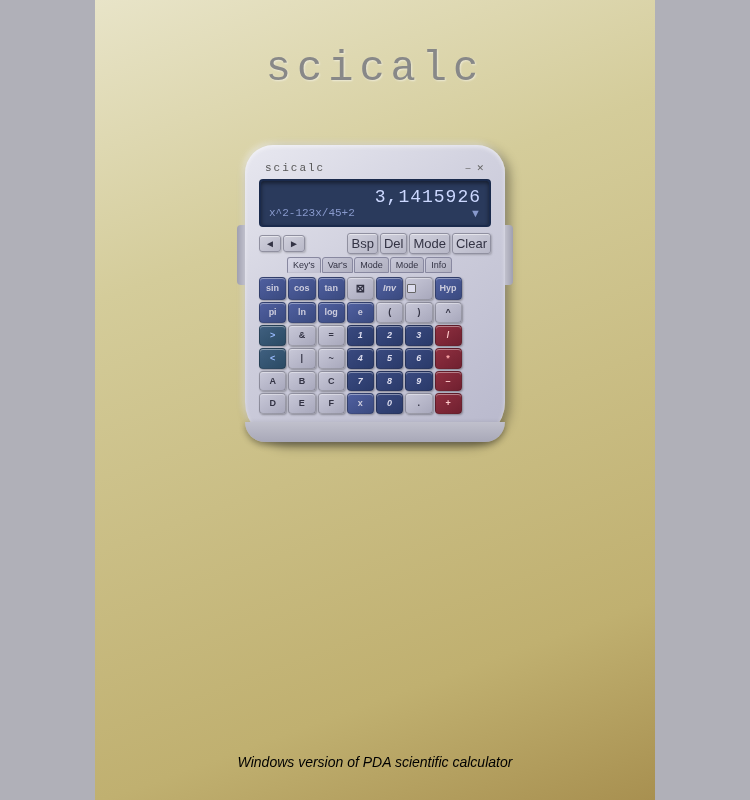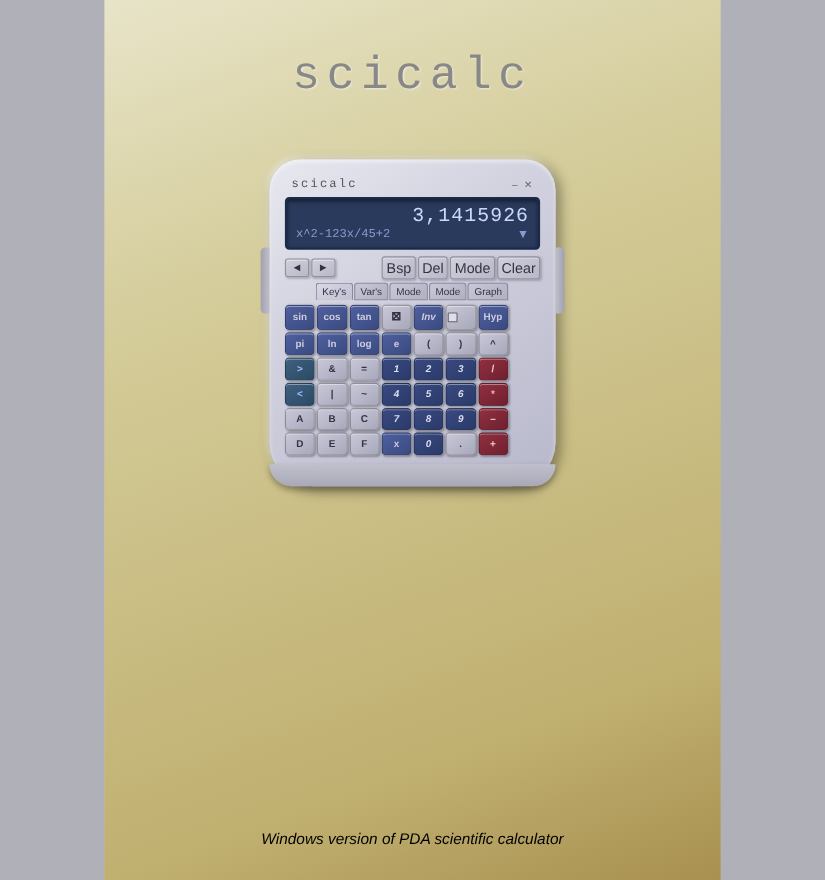--- a/index.html
+++ b/index.html
@@ -327,21 +327,21 @@
       <button class="nav-btn">Del</button>
       <button class="nav-btn">Mode</button>
       <button class="nav-btn">Clear</button>
     </div>
 
     <div class="tab-row">
       <button class="tab-btn active">Key's</button>
       <button class="tab-btn">Var's</button>
       <button class="tab-btn">Mode</button>
       <button class="tab-btn">Mode</button>
-      <button class="tab-btn">Graph</button>
+      <button class="tab-btn">Info</button>
     </div>
 
     <div class="btn-grid">
 
       <button class="calc-btn btn-blue">sin</button>
       <button class="calc-btn btn-blue">cos</button>
       <button class="calc-btn btn-blue">tan</button>
       <button class="calc-btn btn-gray" style="font-size:11px;">⊠</button>
       <button class="calc-btn btn-blue"><em>Inv</em></button>
       <div class="calc-btn btn-gray cb-row">

